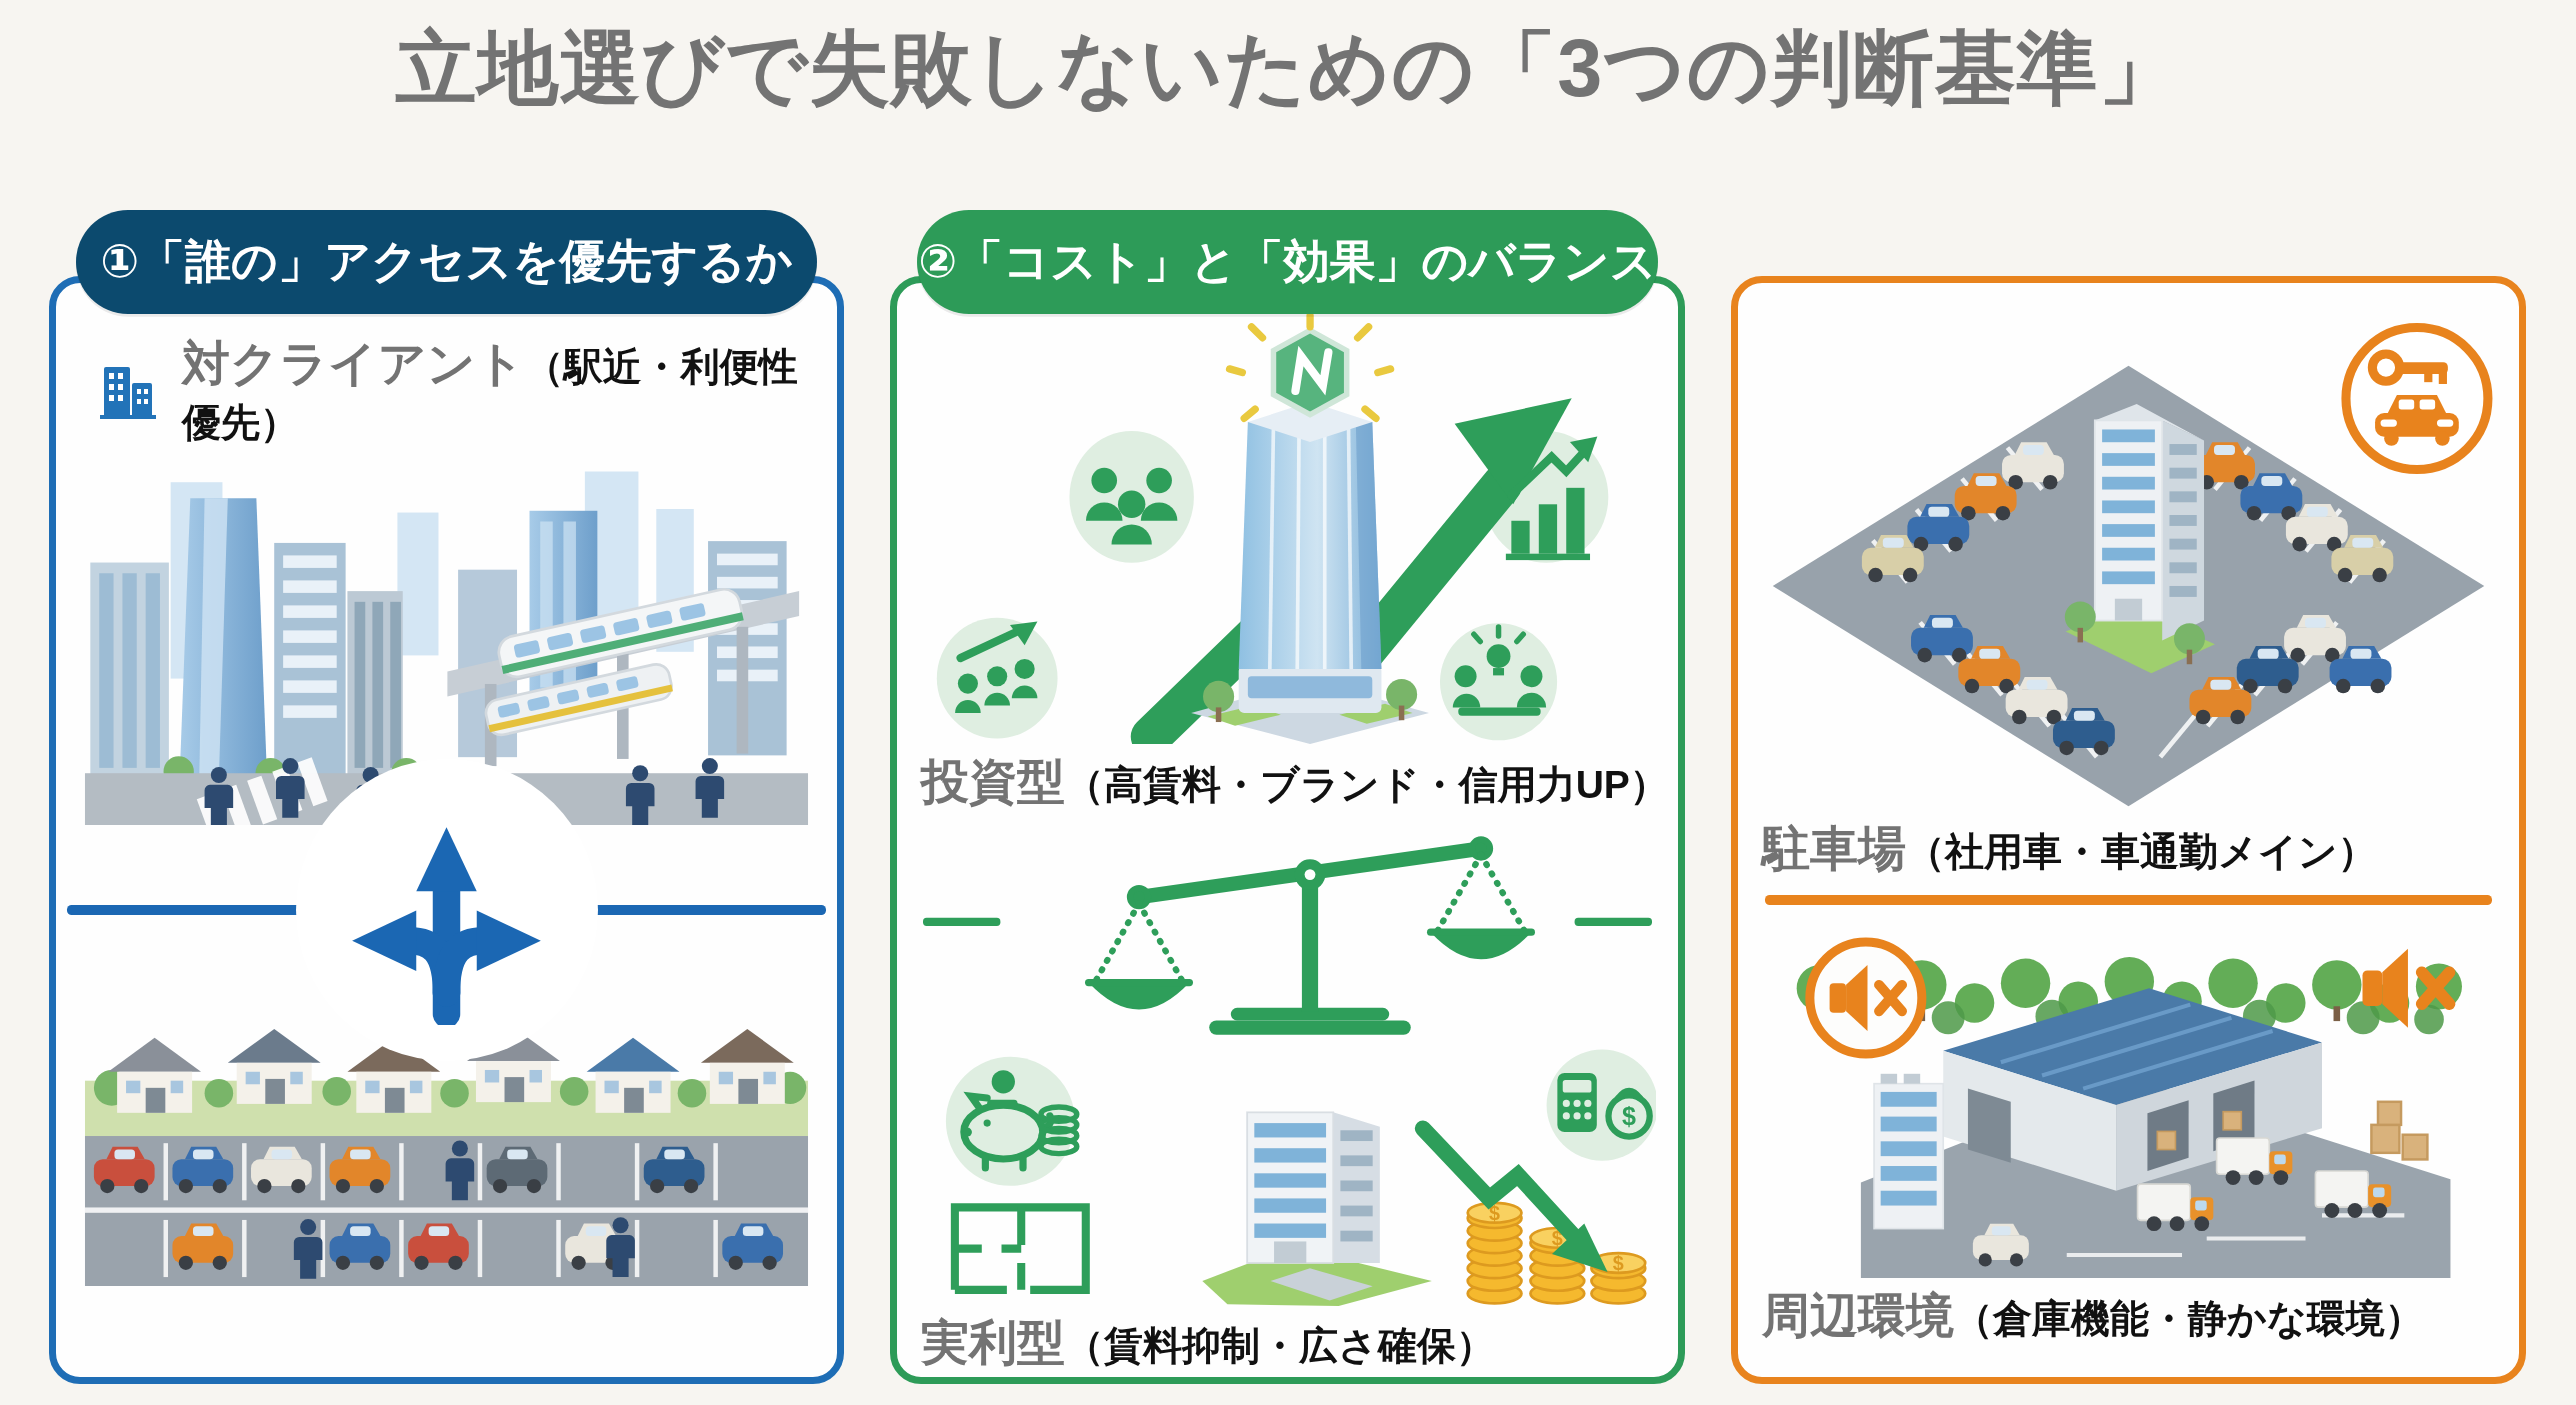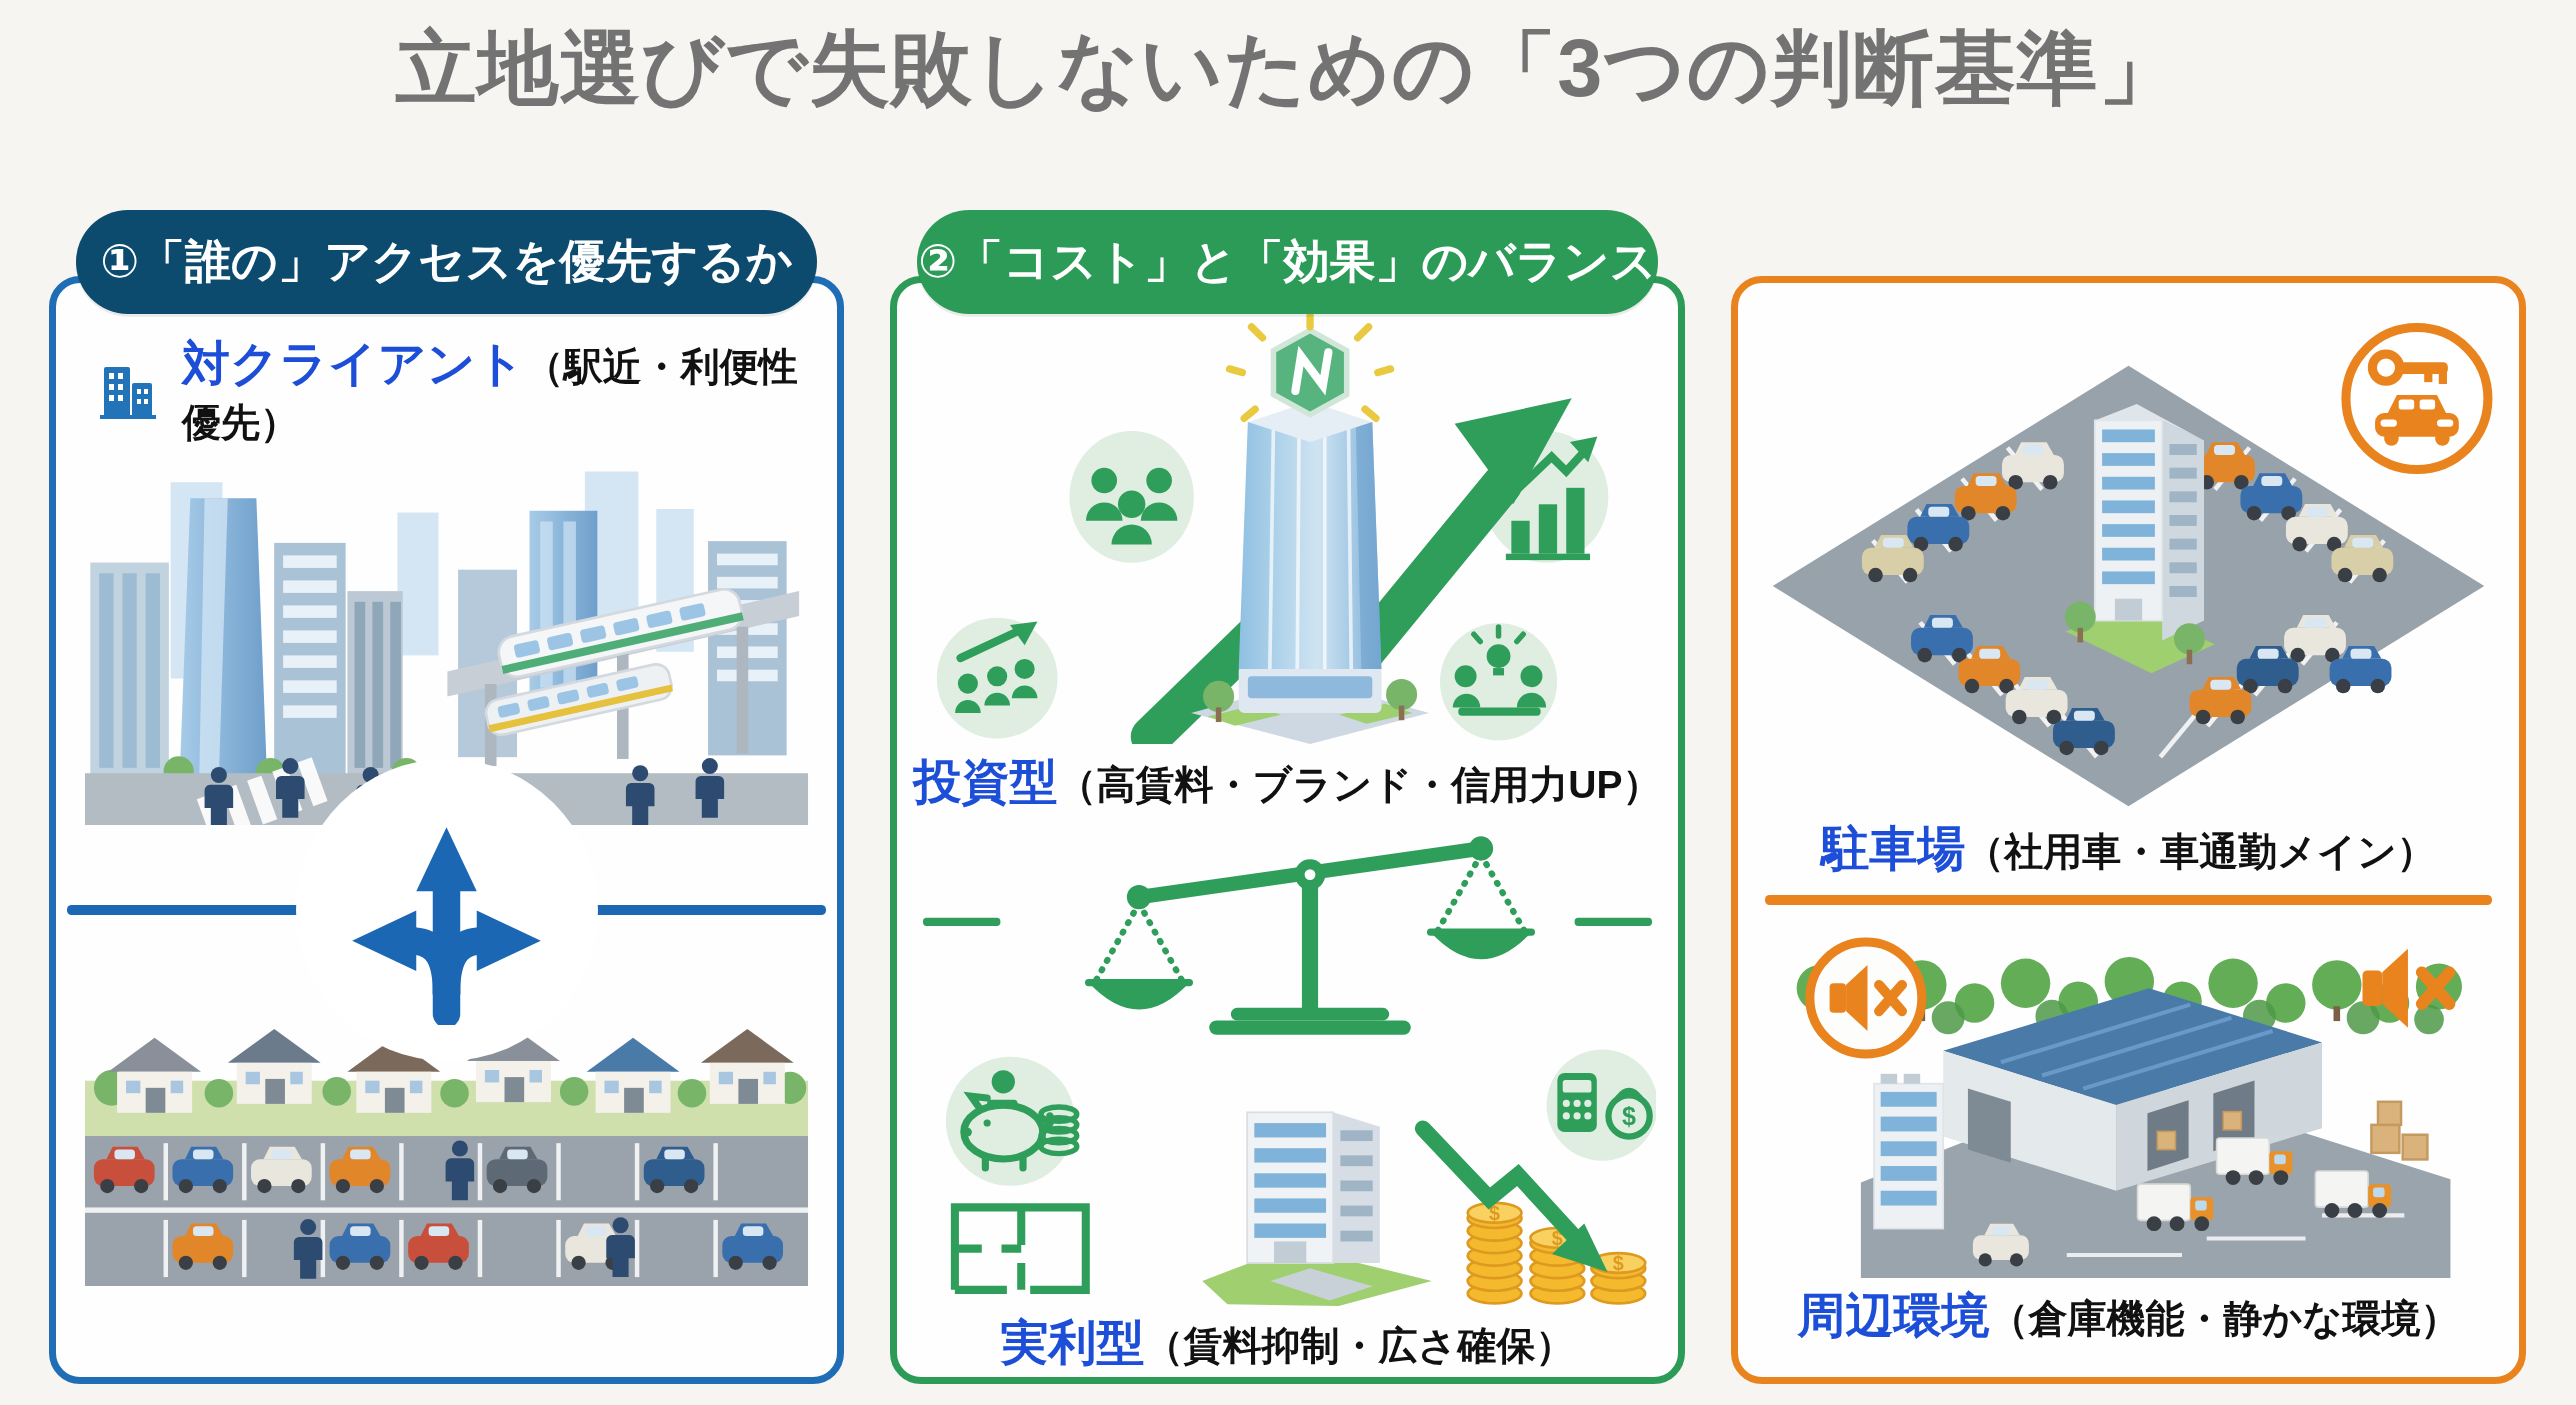--- a/index.html
+++ b/index.html
@@ -28,23 +28,23 @@
     display:flex;align-items:center;justify-content:center;
     color:#fff;font-size:46px;font-weight:800;white-space:nowrap;z-index:6;
     box-shadow:0 2.7px 0 rgba(0,0,0,0.08);
   }
   .pill.blue{background:#0c4a6e;}
   .pill.green{background:#2d9b58;}
   .pill.orange{background:#e8831d;}
   .label-row{
     display:flex;align-items:center;gap:22px;margin:49px 25.6px 0 40px;
   }
-  .t-main{font-size:48px;font-weight:800;color:#1d4ed8;}
+  .t-main{font-size:48px;font-weight:800;color:#737373;}
   .t-sub{font-size:39px;font-weight:700;color:#111;}
-  .sec-label{text-align:center;margin-top:5.5px;white-space:nowrap;}
+  .sec-label{text-align:left;margin-top:5.5px;white-space:nowrap;padding-left:24px;}
   .scene{display:block;width:100%;height:100%;}
   .scene-wrap{overflow:hidden;}
   
   .city{height:366px;margin:9.1px 24px 0;}
   .divider-band{position:relative;height:170px;}
   .divider-band .hline{position:absolute;left:11px;right:11px;top:calc(50% - 4.6px);height:9.1px;background:#1b67b3;border-radius:4.6px;}
   .arrow-circle{
     position:absolute;left:50%;top:50%;transform:translate(-50%,-50%);
     width:302px;height:302px;background:#ffffff;border-radius:50%;
     display:flex;align-items:center;justify-content:center;z-index:3;

